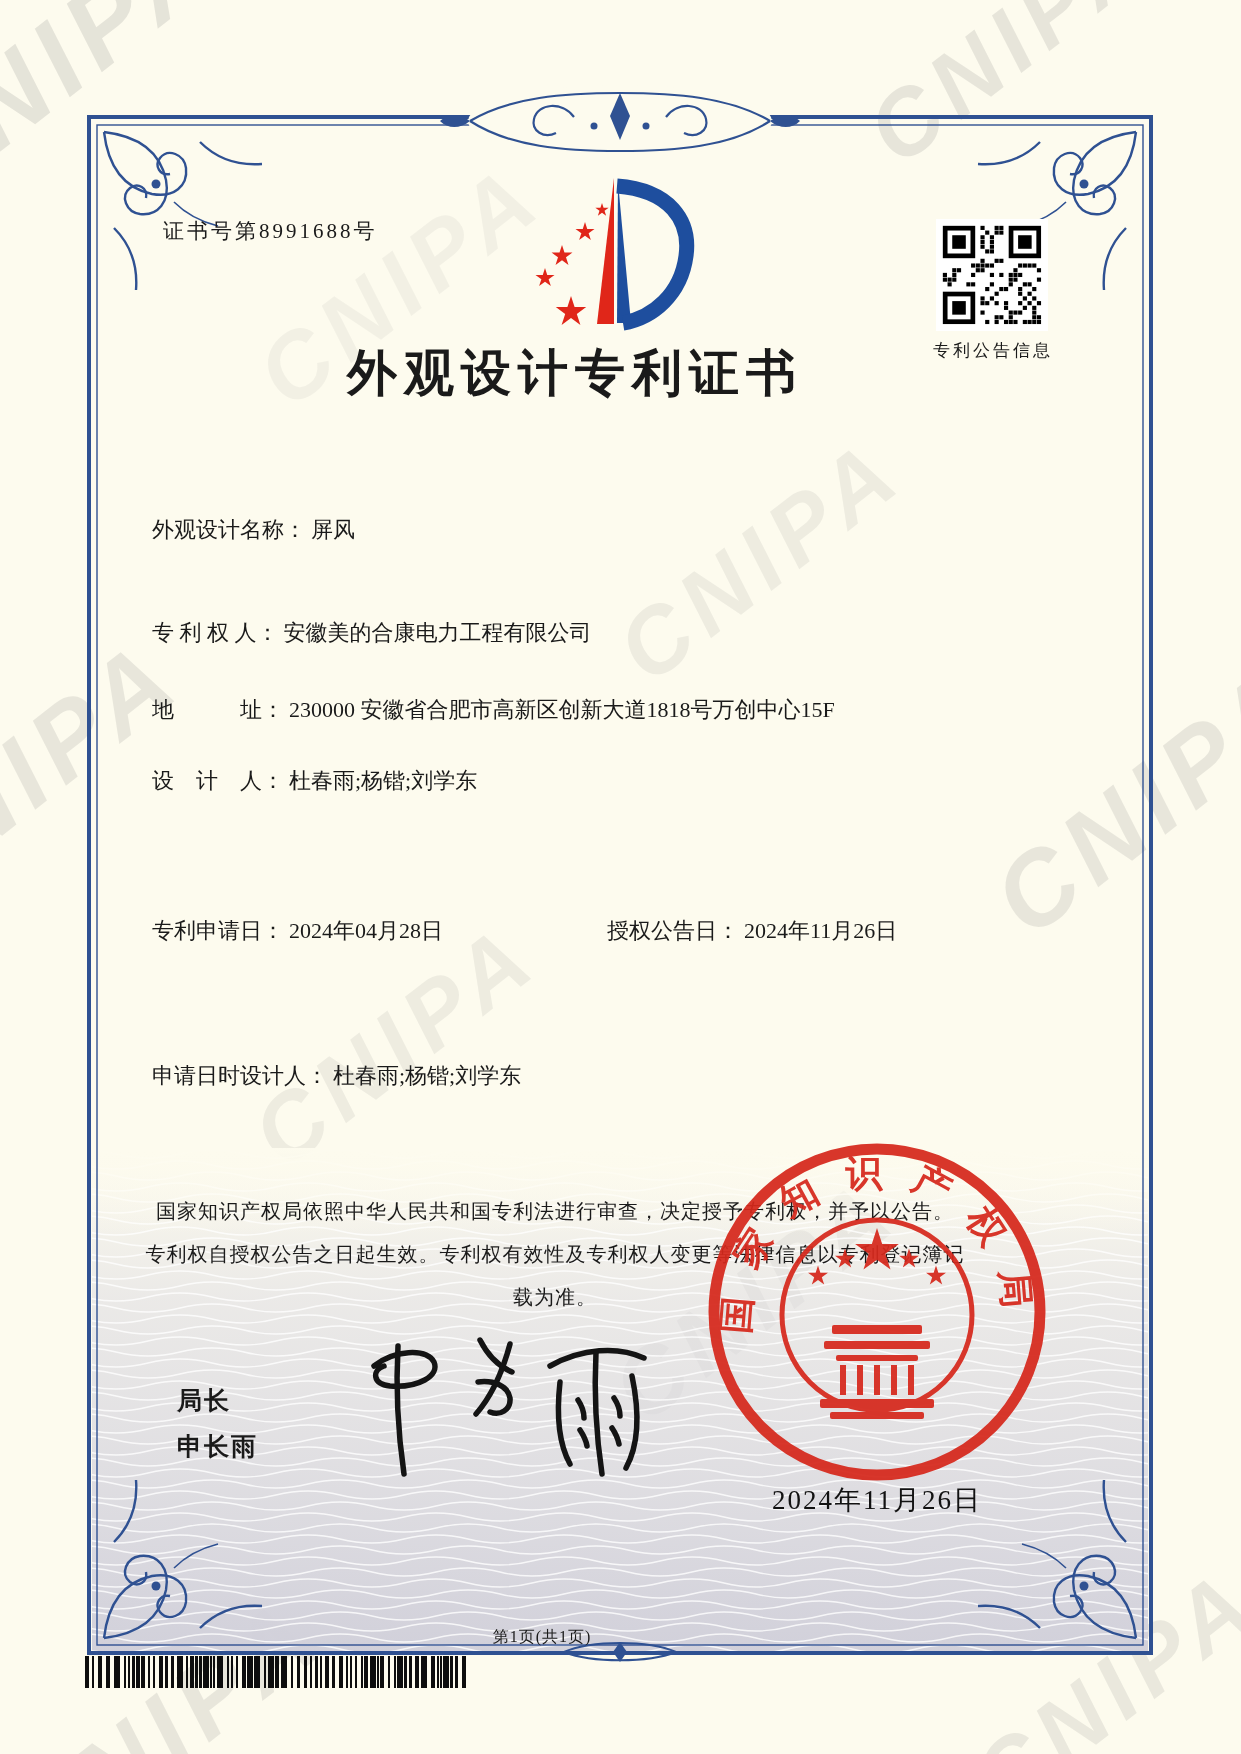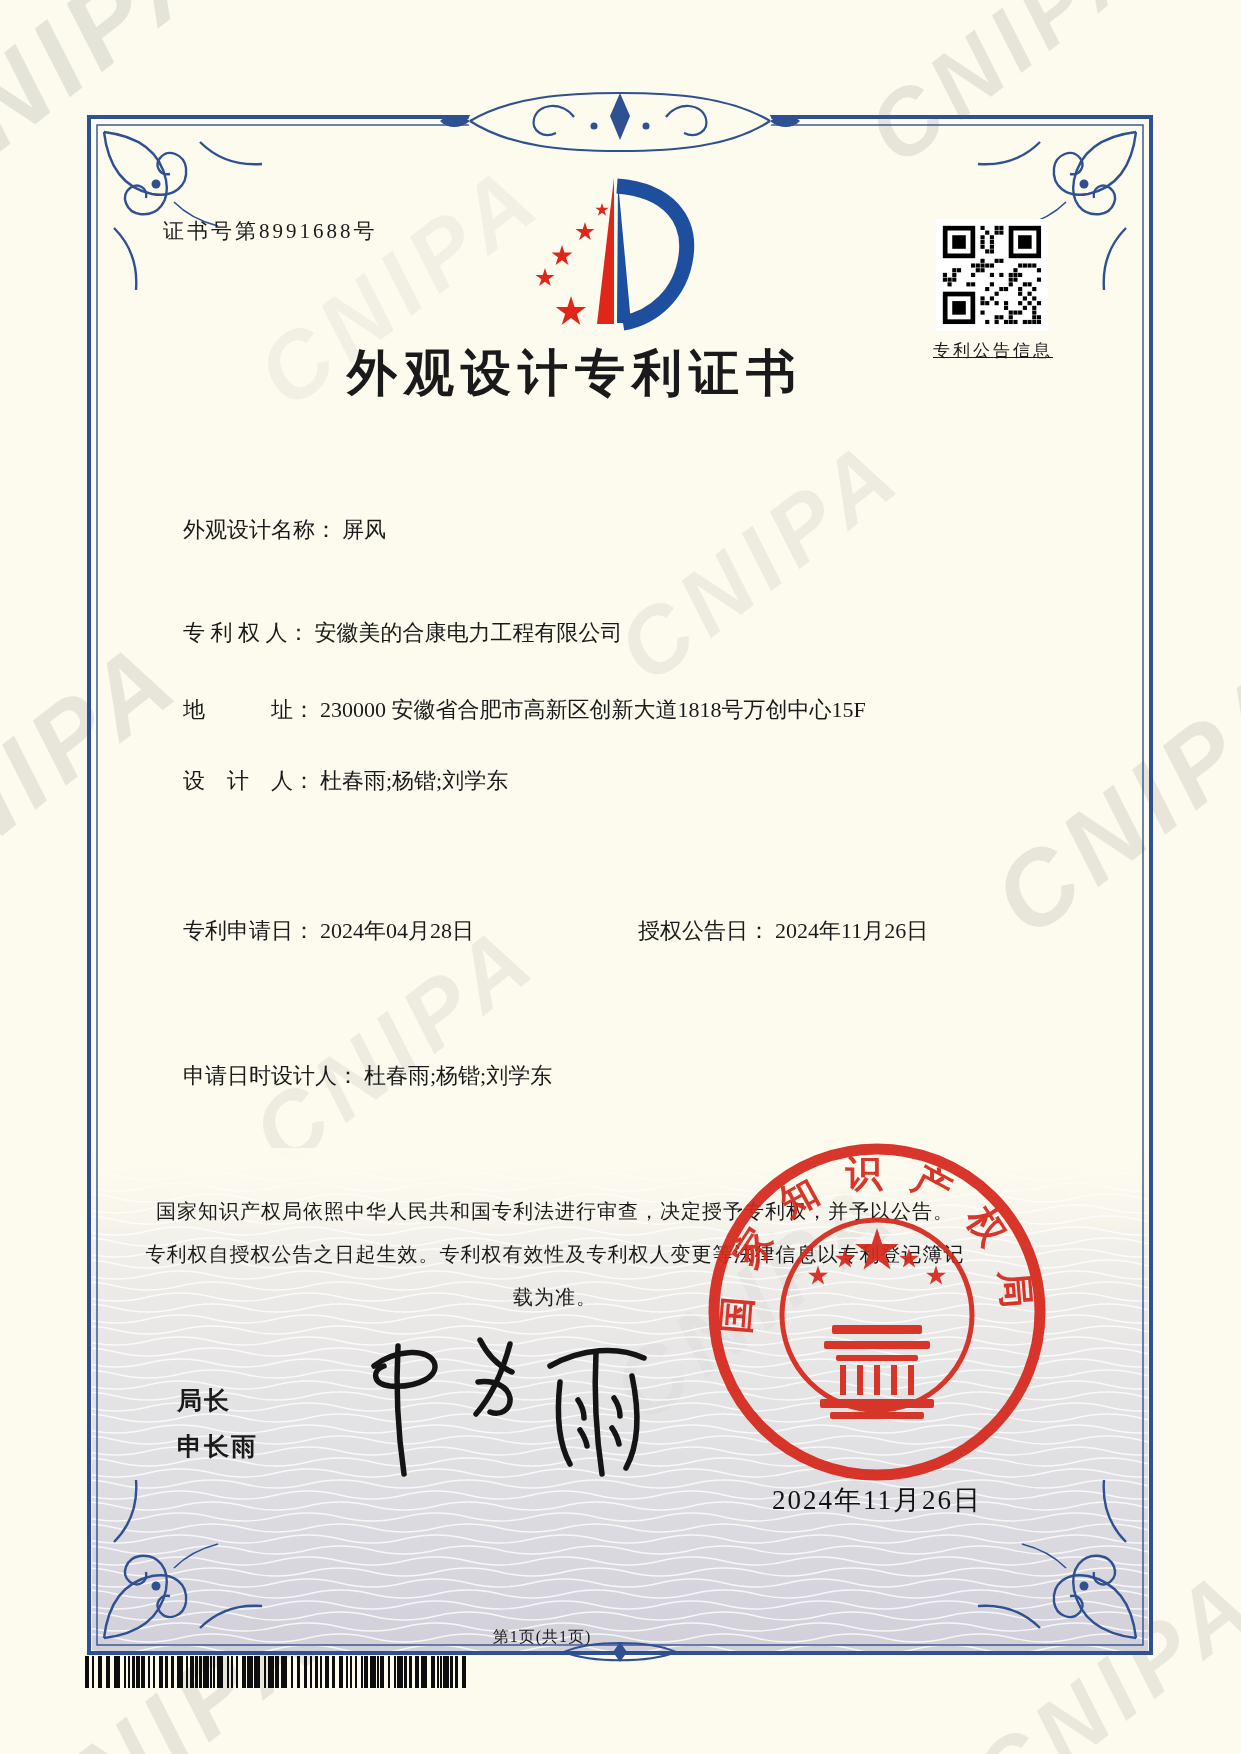--- a/index.html
+++ b/index.html
@@ -13,24 +13,24 @@
     position:absolute;white-space:nowrap;
     font-family:"Liberation Sans","DejaVu Sans",sans-serif;
     font-weight:bold;font-style:italic;
     font-size:92px;letter-spacing:10px;color:#6f6f6f;opacity:.13;
     transform:translate(-50%,-50%) rotate(-38deg);
   }
   .cert-no{position:absolute;left:163px;top:217px;font-size:21px;letter-spacing:3px;}
   .qr-wrap{position:absolute;left:936px;top:219px;width:112px;height:112px;background:#ffffff;}
   .qr-wrap svg{position:absolute;left:0;top:0;width:112px;height:112px;}
   .qr-caption{position:absolute;left:918px;top:339px;width:150px;text-align:center;
-    font-size:17px;letter-spacing:3px;text-decoration:underline;}
+    font-size:17px;letter-spacing:3px;}
   .title{position:absolute;left:95px;top:340px;width:960px;text-align:center;
     font-size:50px;font-weight:bold;letter-spacing:7px;}
-  .row{position:absolute;left:183px;width:980px;font-size:22px;white-space:nowrap;}
+  .row{position:absolute;left:152px;width:980px;font-size:22px;white-space:nowrap;}
   .row .val{margin-left:5px;}
   .col2{position:absolute;left:455px;top:0;white-space:nowrap;}
   .legal{position:absolute;left:140px;top:1190px;width:830px;text-align:center;
     font-size:20px;line-height:43px;letter-spacing:1px;}
   .signoff-title{position:absolute;left:177px;top:1384px;font-size:25px;font-weight:600;
     font-family:"Liberation Sans","DejaVu Sans",sans-serif;letter-spacing:2px;}
   .signoff-name{position:absolute;left:177px;top:1430px;font-size:25px;font-weight:600;
     font-family:"Liberation Sans","DejaVu Sans",sans-serif;letter-spacing:2px;}
   .footer{position:absolute;left:92px;top:1627px;width:900px;text-align:center;
     font-size:16px;letter-spacing:1px;}

